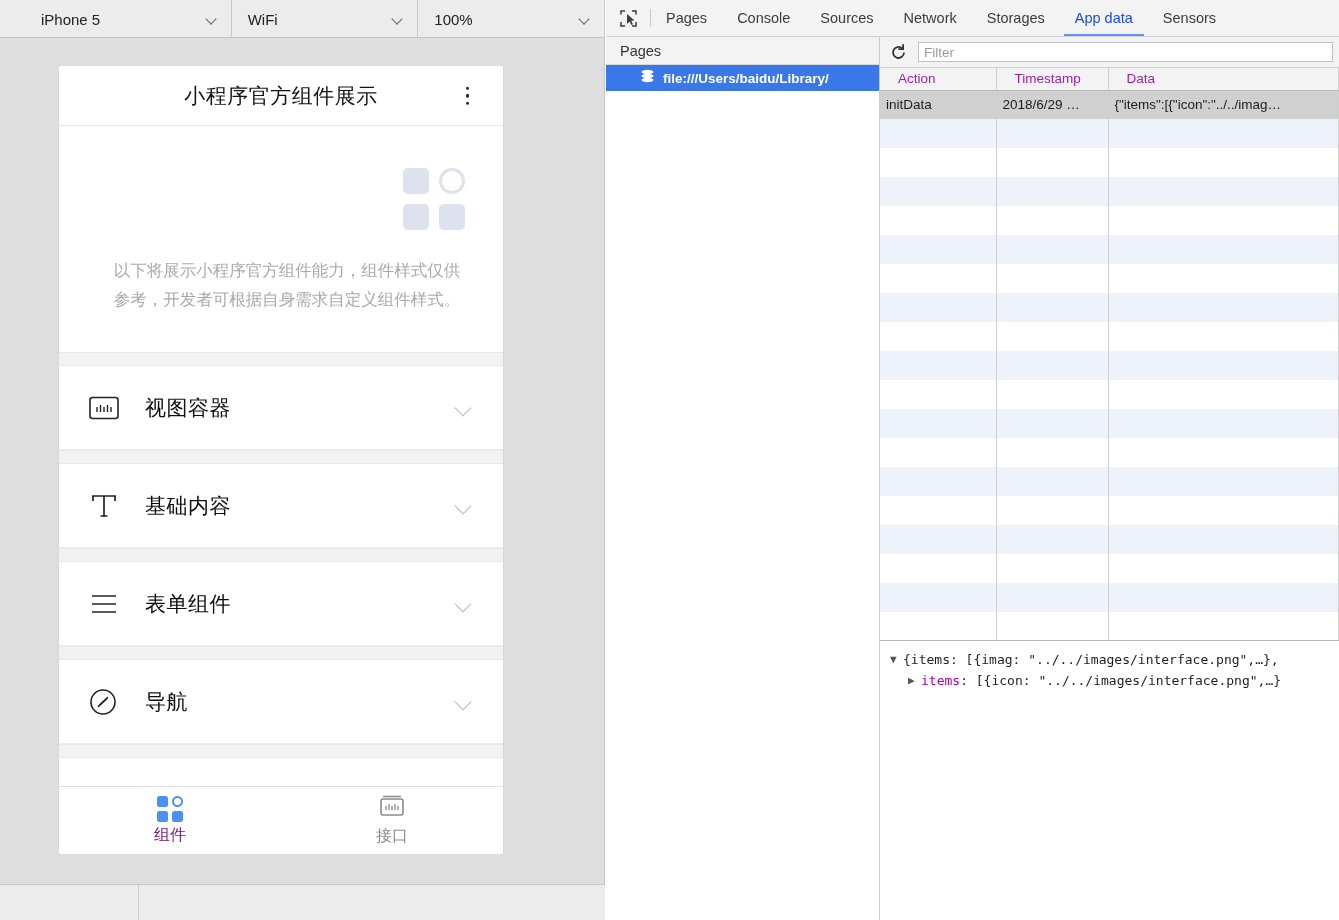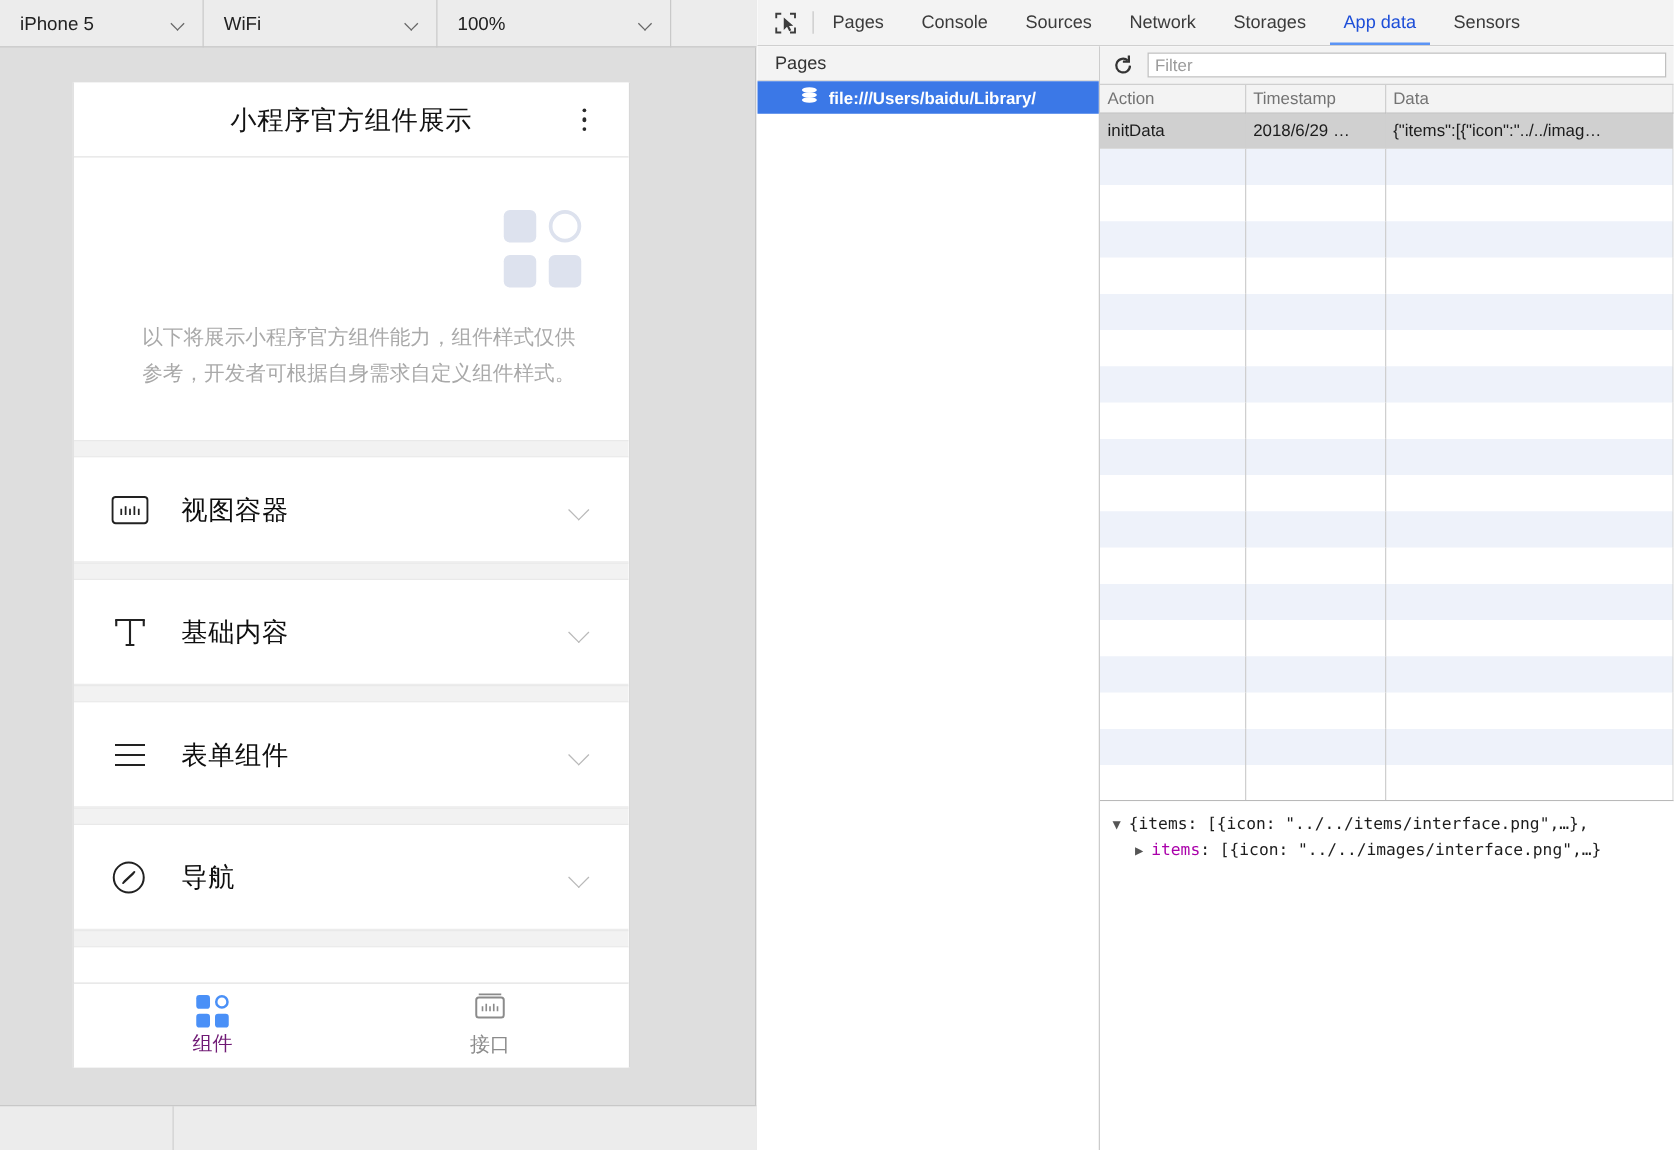--- a/index.html
+++ b/index.html
@@ -36,21 +36,21 @@
   .sim-select .caret {
     width: 14px; height: 14px; margin-left: 14px;
     position: relative; flex: none;
   }
   .sim-select .caret::before {
     content: ""; position: absolute; left: 2px; top: 3px;
     width: 7px; height: 7px;
     border-right: 1.4px solid #666; border-bottom: 1.4px solid #666;
     transform: rotate(45deg);
   }
-  .sel-1 { width: 163px; }
+  .sel-1 { width: 207px; margin-left: 25px; }
   .sel-2 { width: 187px; }
   .sel-3 { width: 187px; }
   .sel-pad { flex: 1; }
 
   
   .phone {
     position: absolute; left: 58px; top: 66px;
     width: 446px; height: 788px;
     background: #ffffff;
     border-left: 1px solid #d8d8d8;
@@ -202,21 +202,21 @@
     flex: 1; height: 20px; border: 1px solid #c0c0c0; background: #fff;
     font-size: 13.5px; padding: 0 5px; color: #222;
     font-family: "Liberation Sans", sans-serif;
     outline: none;
   }
   .filter-input::placeholder { color: #9b9b9b; }
 
   table.dt { width: 100%; border-collapse: collapse; table-layout: fixed; }
   table.dt th {
     height: 22px; font-size: 13.5px; font-weight: normal; text-align: left;
-    background: #f3f3f3; color: #737373; padding: 0 0 0 6px;
+    background: #f3f3f3; color: #a21caf; padding: 0 0 0 18px;
     border-bottom: 1px solid #b9b9b9; border-right: 1px solid #cfcfcf;
     white-space: nowrap; overflow: hidden;
   }
   table.dt td {
     height: 29px; font-size: 13.5px; color: #1c1c1c; padding: 0 0 0 6px;
     border-right: 1px solid #cfcfcf;
     white-space: nowrap; overflow: hidden; text-overflow: ellipsis;
   }
   tr.sel td { background: #d0d0d0; }
   tr.odd td { background: #eef2fa; }
@@ -516,21 +516,21 @@
                   <td class="col-t">&nbsp;</td>
                   <td>&nbsp;</td>
                 </tr>
               </tbody>
           </table>
         </div>
 
         <div class="json-view">
           <div class="jrow">
             <span class="tri">▼</span>
-            <span>{items: [{icon: "../../items/interface.png",…},</span>
+            <span>{items: [{imag: "../../images/interface.png",…},</span>
           </div>
           <div class="jrow indent">
             <span class="tri">▶</span>
             <span class="jkey">items</span>
             <span>: [{icon: "../../images/interface.png",…}</span>
           </div>
         </div>
       </div>
     </div>
   </div>

